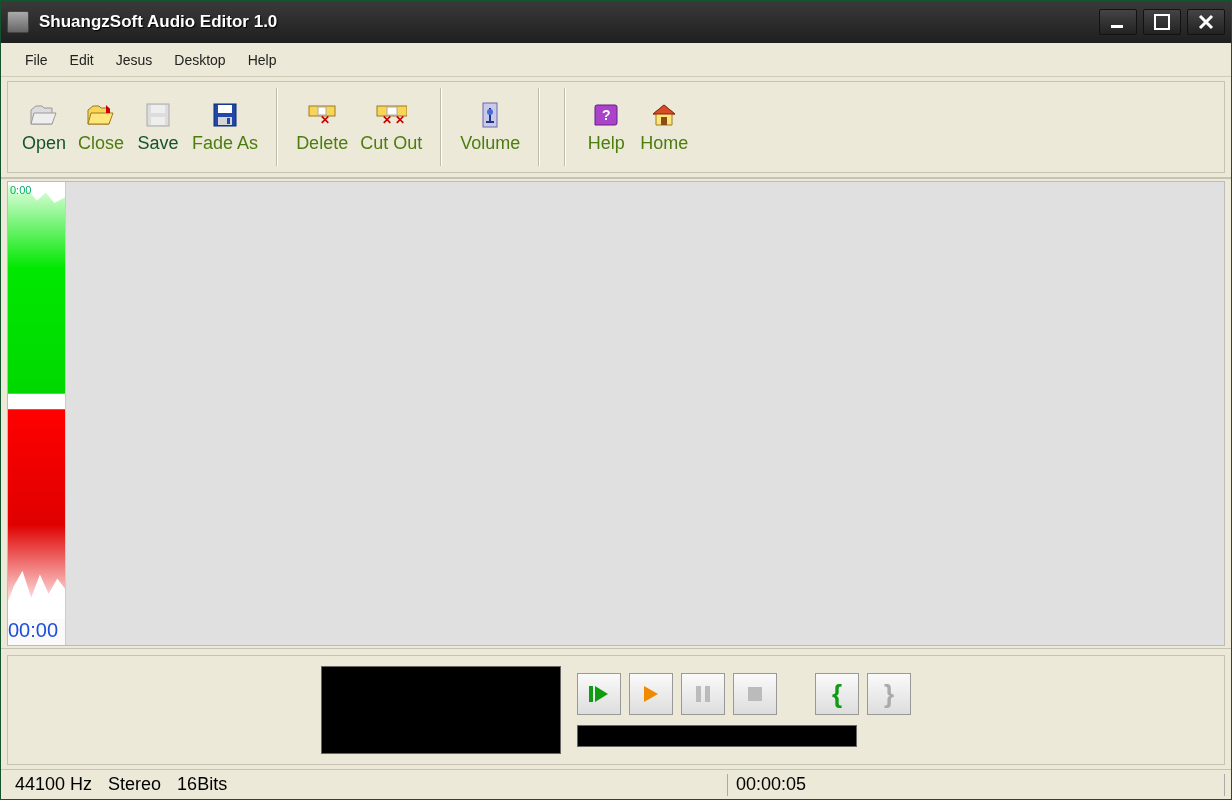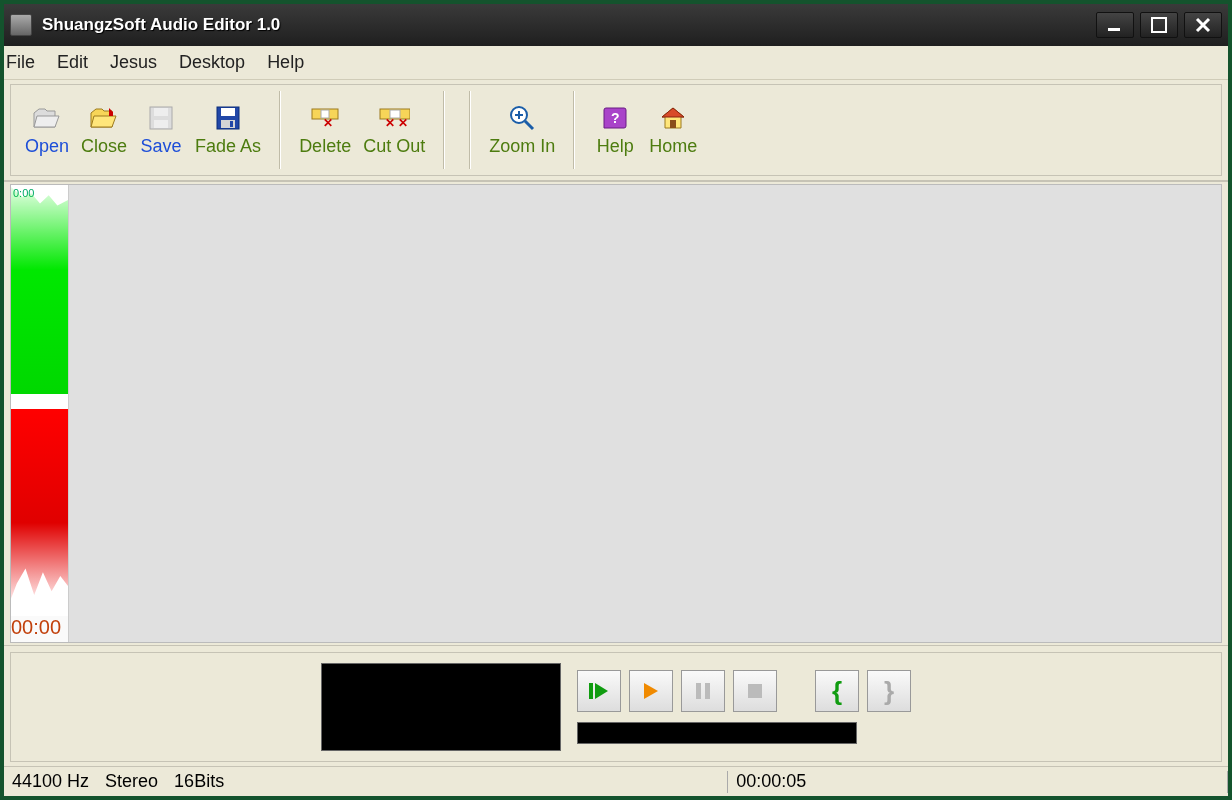--- a/index.html
+++ b/index.html
@@ -1,51 +1,51 @@
 <!DOCTYPE html>
 <html><head>
 <meta charset="utf-8">
 <style>
 * { box-sizing: border-box; margin: 0; padding: 0; }
 body { font-family: Tahoma, Arial, sans-serif; font-size: 13px; background: #fff; width: 1232px; height: 800px; overflow: hidden; }
-.window { width: 1232px; height: 800px; display: flex; flex-direction: column; background: #ece9d8; border: 4px solid #14532d; }
+.window { width: 1232px; height: 800px; display: flex; flex-direction: column; background: #ece9d8; border: 1px solid #14532d; }
 .titlebar { height: 42px; background: linear-gradient(#3a3a3a, #1f1f1f); display: flex; align-items: center; padding: 0 6px; color: #fff; }
 .titlebar .app-icon { width: 22px; height: 22px; background: linear-gradient(#aaa,#666); border: 1px solid #444; margin-right: 10px; border-radius: 2px; }
 .titlebar .title { flex: 1; font-size: 17px; font-weight: bold; text-shadow: 1px 1px 1px #000; }
 .titlebar .win-btns { display: flex; gap: 6px; }
 .win-btn { width: 38px; height: 26px; background: linear-gradient(#444,#222); border: 1px solid #111; border-radius: 2px; color: #fff; display: flex; align-items: center; justify-content: center; cursor: pointer; font-size: 18px; font-weight: bold; }
-.menubar { height: 34px; background: #ece9d8; display: flex; align-items: center; padding: 0 2px; gap: 22px; font-size: 18px; color: #222; border-bottom: 1px solid #d0ccb8; }
+.menubar { height: 34px; background: #ece9d8; display: flex; align-items: center; padding: 0 24px; gap: 22px; font-size: 14px; color: #222; border-bottom: 1px solid #d0ccb8; }
 .menubar .menu-item { cursor: pointer; }
 .toolbar-wrap { padding: 4px 6px; border-bottom: 2px solid #c6c3b5; }
 .toolbar { height: 92px; background: #ece9d8; display: flex; align-items: center; border: 1px solid #c6c3b5; }
 .tb-group { display: flex; align-items: center; padding: 0 8px; }
 .tb-sep { width: 1px; height: 78px; border-left: 1px solid #c0bca8; border-right: 1px solid #fff; margin: 0 4px; }
 .tb-btn { display: flex; flex-direction: column; align-items: center; justify-content: center; padding: 4px 6px; min-width: 56px; cursor: pointer; }
 .tb-btn.disabled { color: #a0a0a0; cursor: default; }
 .tb-icon { width: 32px; height: 28px; display: flex; align-items: center; justify-content: center; margin-bottom: 4px; }
 .tb-btn span.lbl { font-size: 18px; color: #4d7c0f; white-space: nowrap; }
-.tb-btn.disabled span.lbl { color: #1d4ed8; text-align: center; }
+.tb-btn.disabled span.lbl { color: #14532d; text-align: center; }
 .workspace { flex: 1; display: flex; background: #e0e0e0; border: 1px solid #bbb; margin: 2px 6px; overflow: hidden; }
 .wave-col { width: 58px; background: #fafafa; border-right: 1px solid #ccc; display: flex; flex-direction: column; }
 .wave-top { flex: 1; position: relative; background: #fff; overflow: hidden; }
 .wave-green { position: absolute; top: 2px; left: 0; width: 58px; height: 48%; background: linear-gradient(0deg, #00d800 0%, #00e800 60%, rgba(0,255,0,0.1) 100%); clip-path: polygon(0 0, 20% 5%, 35% 3%, 50% 8%, 65% 4%, 80% 9%, 100% 6%, 100% 100%, 0 100%); }
 .wave-red { position: absolute; top: 52%; left: 0; width: 58px; height: 44%; background: linear-gradient(180deg, #ff0000 0%, #e00000 60%, rgba(255,0,0,0.1) 100%); clip-path: polygon(0 0, 100% 0, 100% 94%, 85% 88%, 70% 96%, 55% 86%, 40% 98%, 25% 84%, 10% 92%, 0 100%); }
 .time-label-sm { position: absolute; top: 2px; left: 2px; font-size: 11px; color: #0a6; }
-.wave-time { height: 26px; font-size: 20px; color: #c2410c; padding-left: 0; overflow: hidden; }
+.wave-time { height: 26px; font-size: 20px; color: #1d4ed8; padding-left: 0; overflow: hidden; }
 .wave-main { flex: 1; }
 .playbar-wrap { padding: 6px 6px 4px 6px; border-top: 1px solid #c6c3b5; }
 .playbar { height: 110px; display: flex; align-items: center; justify-content: center; border: 1px solid #c6c3b5; background: #ece9d8; gap: 16px; }
 .display-box { width: 240px; height: 88px; background: #000; border: 1px solid #666; }
 .play-ctrls { display: flex; flex-direction: column; gap: 10px; }
 .btn-row { display: flex; gap: 8px; align-items: center; }
 .pbtn { width: 44px; height: 42px; background: linear-gradient(#fafafa,#ddd); border: 1px solid #999; display: flex; align-items: center; justify-content: center; cursor: pointer; font-size: 22px; font-weight: bold; }
 .pbtn.disabled { color: #aaa; }
 .progress-bar { width: 280px; height: 22px; background: #000; border: 1px solid #666; }
 .btn-gap { width: 22px; }
-.statusbar { height: 30px; background: #ece9d8; display: flex; align-items: center; border-top: 1px solid #c6c3b5; font-size: 18px; padding: 0 0; }
+.statusbar { height: 30px; background: #ece9d8; display: flex; align-items: center; border-top: 1px solid #c6c3b5; font-size: 18px; padding: 0 6px; }
 .status-cell { padding: 0 8px; }
 .status-sep { width: 0; height: 22px; border-left: 1px solid #aaa; }
 .status-spacer1 { flex: 1.2; }
 .status-spacer2 { flex: 1; }
 svg { display: block; }
 </style>
 </head>
 <body>
 
 <div class="window">
@@ -143,33 +143,33 @@
                 <rect x="12" y="3" width="10" height="8" fill="#fff" stroke="#aaa"></rect>
                 <text x="7" y="20" font-size="12" fill="#c00" font-weight="bold">✕</text>
                 <text x="20" y="20" font-size="12" fill="#c00" font-weight="bold">✕</text>
               </svg>
             </div>
         <span class="lbl">Cut Out</span>
       </div>
     </div>
     <div class="tb-sep"></div>
     <div class="tb-group">
-    </div>
-    <div class="tb-sep"></div>
-    <div class="tb-group">
-      <div class="tb-btn">
-        <div class="tb-icon">
-              <svg width="26" height="26">
-                <circle cx="10" cy="10" r="8" fill="#fff" stroke="#1a5da8" stroke-width="2"></circle>
-                <path d="M16 16 L24 24" stroke="#1a5da8" stroke-width="3"></path>
-                <path d="M6 10 L14 10 M10 6 L10 14" stroke="#1a5da8" stroke-width="2"></path>
-              </svg>
-            </div>
-        <span class="lbl">Zoom In</span>
-      </div>
+      <div class="tb-btn">
+        <div class="tb-icon">
+              <svg width="22" height="26">
+                <rect x="4" y="1" width="14" height="24" fill="#c9c9e8" stroke="#6969b0"></rect>
+                <path d="M11 6 L11 20 M7 20 L15 20" stroke="#223388" stroke-width="2"></path>
+                <circle cx="11" cy="10" r="3" fill="#4a6add"></circle>
+              </svg>
+            </div>
+        <span class="lbl">Volume</span>
+      </div>
+    </div>
+    <div class="tb-sep"></div>
+    <div class="tb-group">
     </div>
     <div class="tb-sep"></div>
     <div class="tb-group">
       <div class="tb-btn">
         <div class="tb-icon">
               <svg width="26" height="24">
                 <path d="M2 22 L2 4 Q2 2 4 2 L22 2 Q24 2 24 4 L24 20 Q24 22 22 22 Z" fill="#a943c9" stroke="#6a1d84"></path>
                 <text x="9" y="17" font-size="14" fill="#fff" font-weight="bold">?</text>
               </svg>
             </div>

